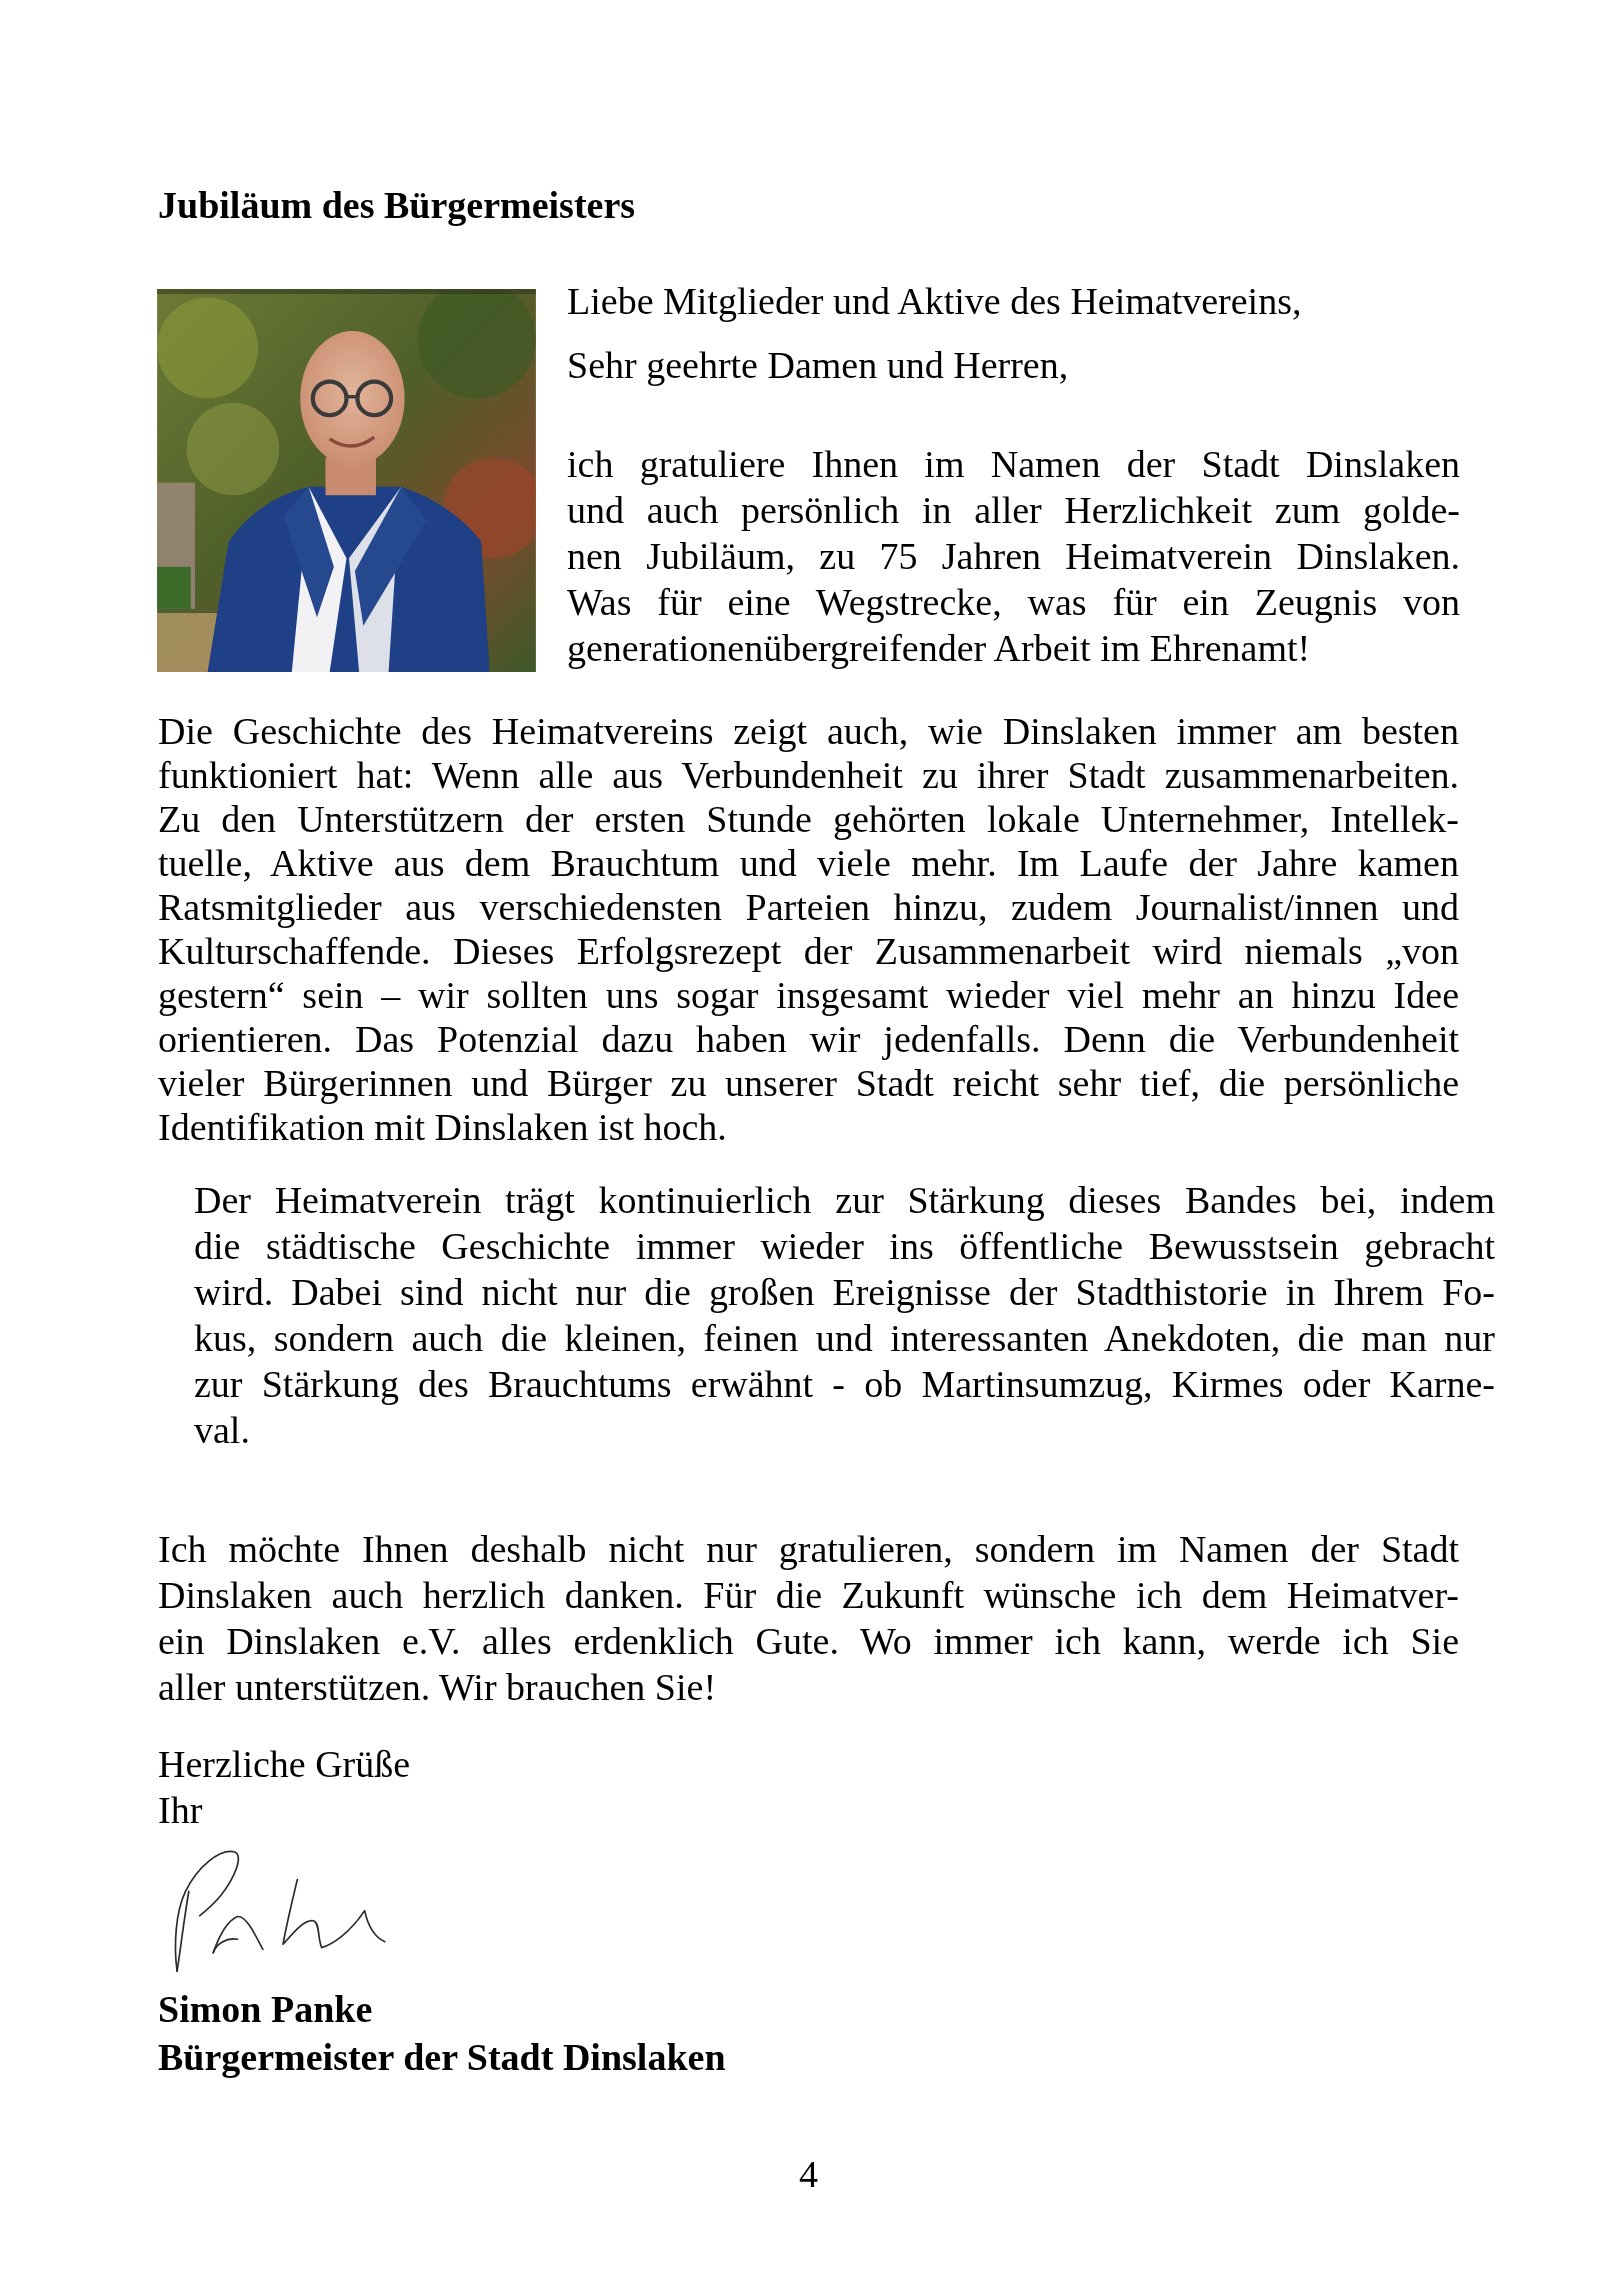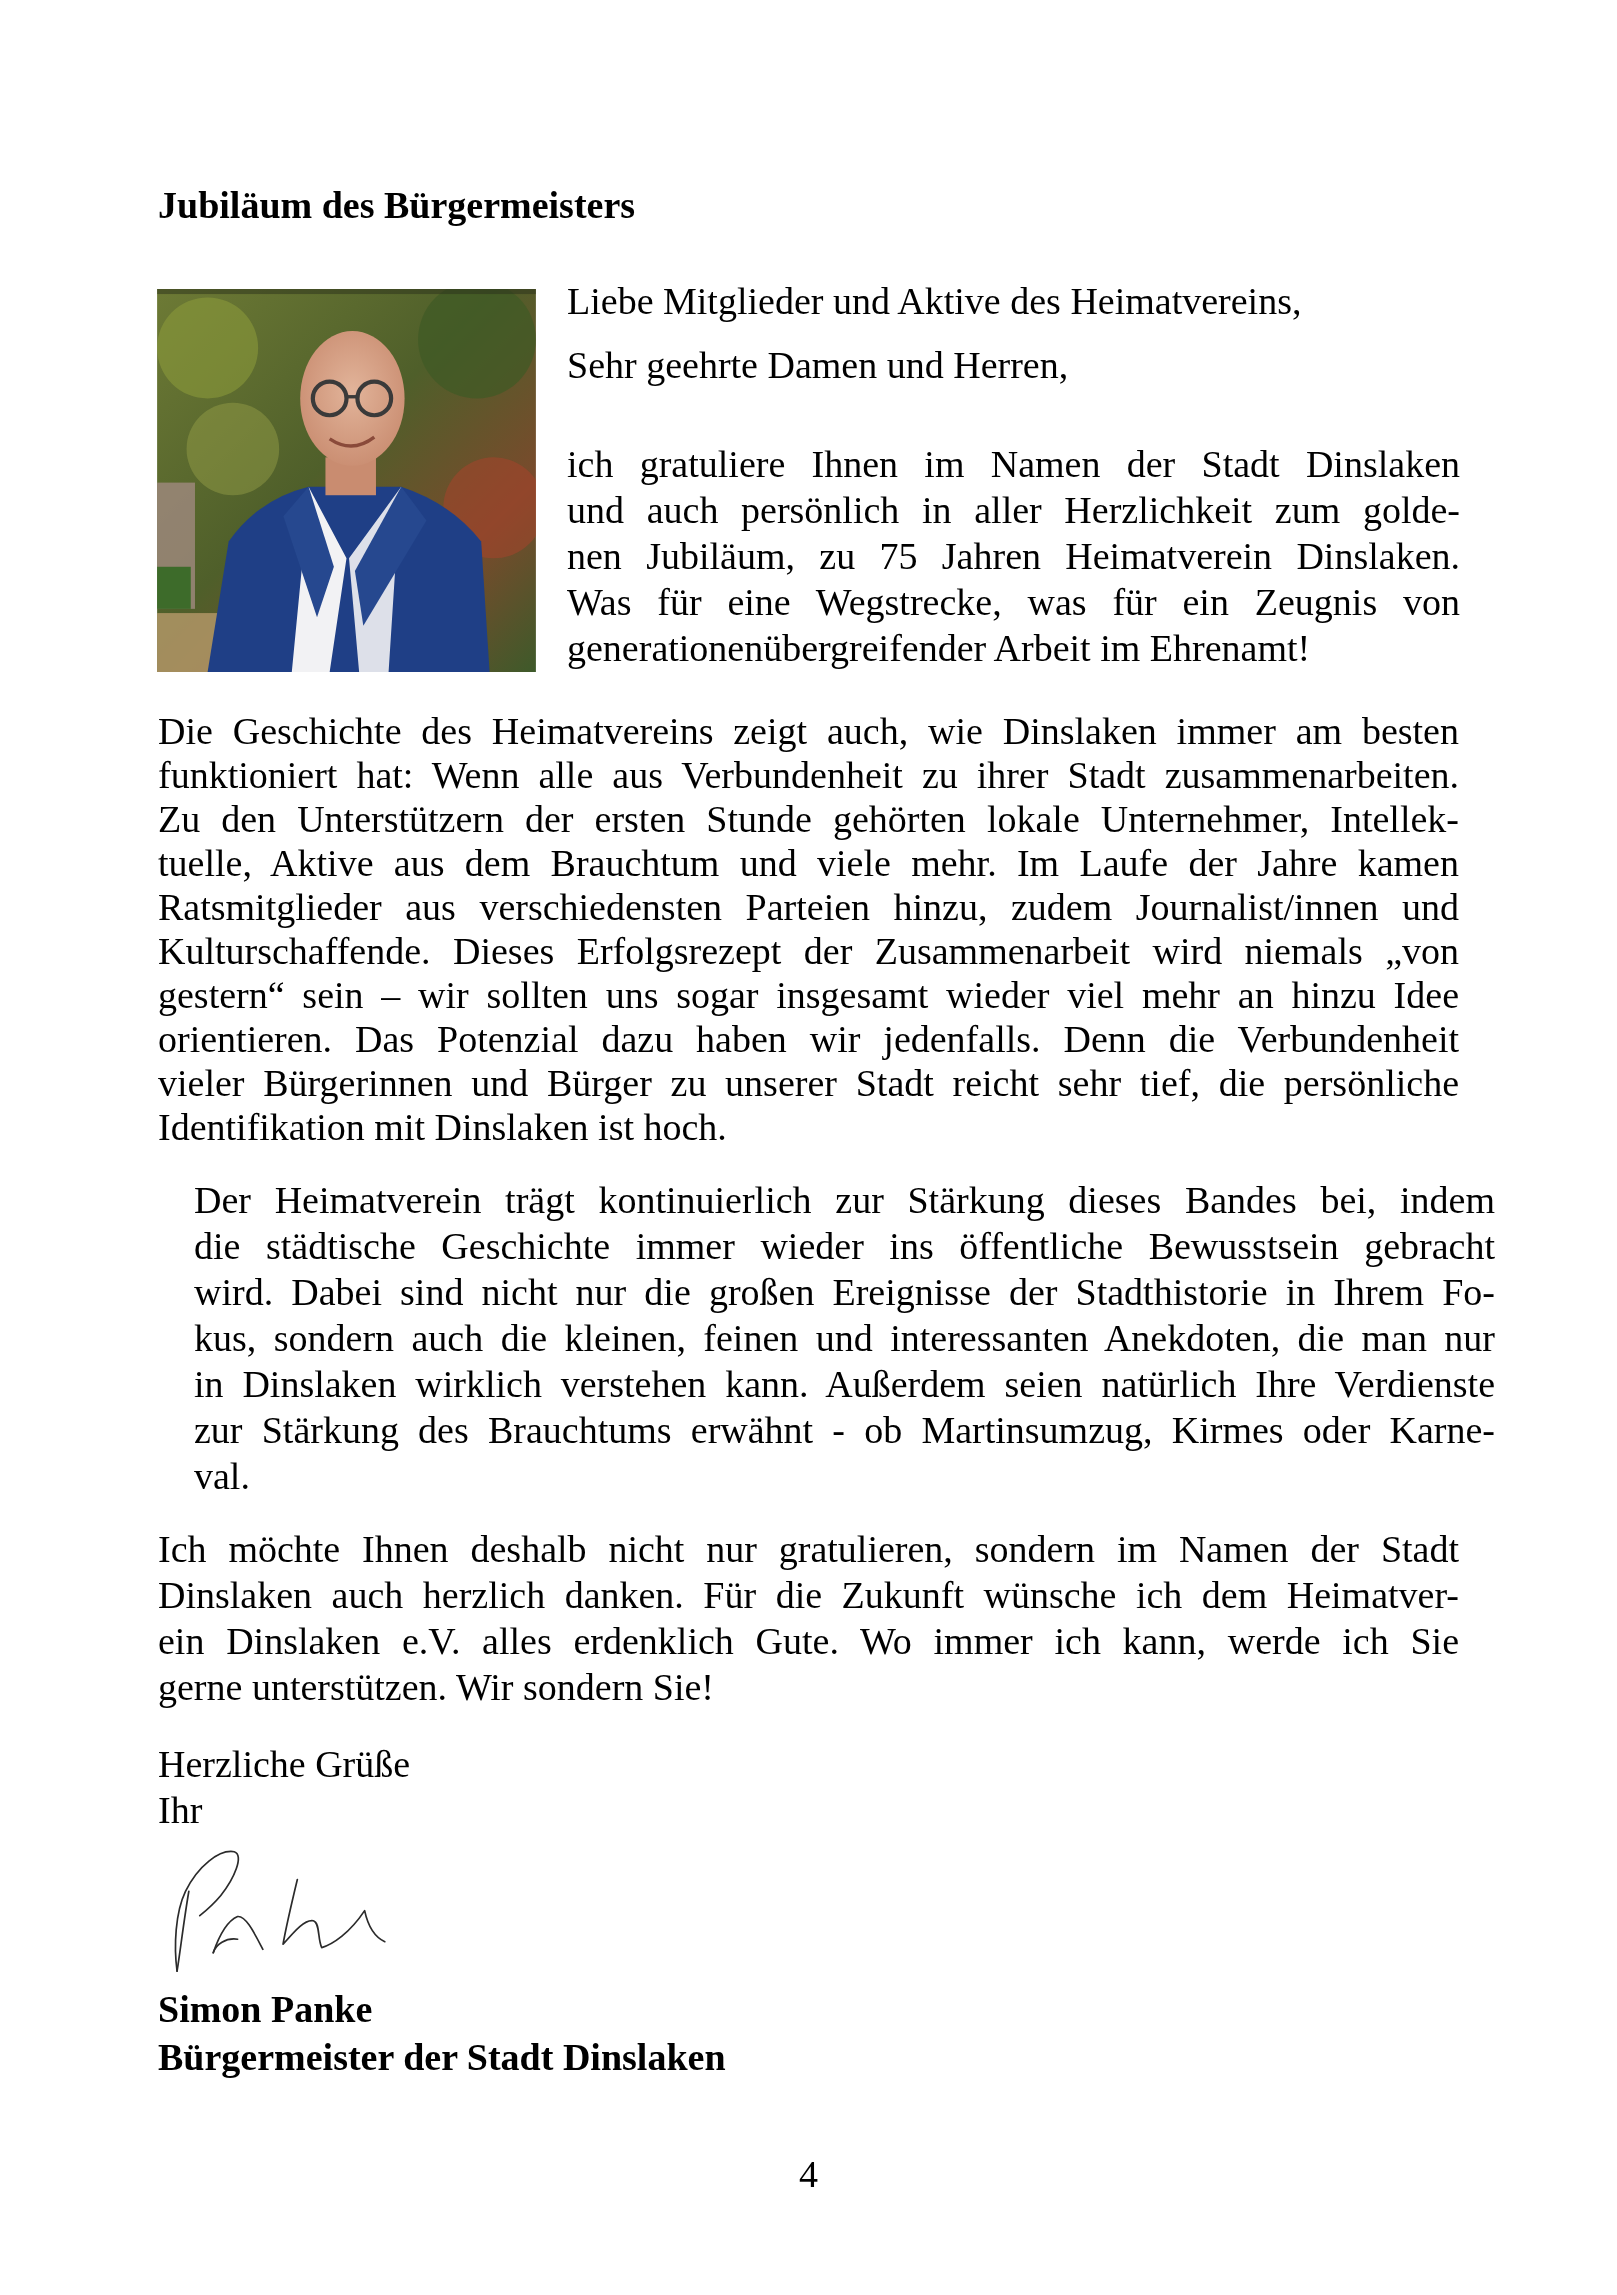--- a/index.html
+++ b/index.html
@@ -88,30 +88,29 @@
   <span class="line just" style="height:44px;line-height:44px">orientieren. Das Potenzial dazu haben wir jedenfalls. Denn die Verbundenheit</span>
   <span class="line just" style="height:44px;line-height:44px">vieler Bürgerinnen und Bürger zu unserer Stadt reicht sehr tief, die persönliche</span>
   <span class="line nojust" style="height:44px;line-height:44px">Identifikation mit Dinslaken ist hoch.</span>
 </div>
 
 <div class="abs full" style="top:1177px;margin-left:36px;">
   <span class="line just">Der Heimatverein trägt kontinuierlich zur Stärkung dieses Bandes bei, indem</span>
   <span class="line just">die städtische Geschichte immer wieder ins öffentliche Bewusstsein gebracht</span>
   <span class="line just">wird. Dabei sind nicht nur die großen Ereignisse der Stadthistorie in Ihrem Fo-</span>
   <span class="line just">kus, sondern auch die kleinen, feinen und interessanten Anekdoten, die man nur</span>
-  <span class="line just">in Dinslaken wirklich verstehen kann. Außerdem seien natürlich Ihre Verdienste</span>
   <span class="line just">zur Stärkung des Brauchtums erwähnt - ob Martinsumzug, Kirmes oder Karne-</span>
   <span class="line nojust">val.</span>
 </div>
 
 <div class="abs full" style="top:1526px;">
   <span class="line just">Ich möchte Ihnen deshalb nicht nur gratulieren, sondern im Namen der Stadt</span>
   <span class="line just">Dinslaken auch herzlich danken. Für die Zukunft wünsche ich dem Heimatver-</span>
   <span class="line just">ein Dinslaken e.V. alles erdenklich Gute. Wo immer ich kann, werde ich Sie</span>
-  <span class="line nojust">gerne unterstützen. Wir sondern Sie!</span>
+  <span class="line nojust">aller unterstützen. Wir brauchen Sie!</span>
 </div>
 
 <div class="abs full" style="top:1741px;">
   <span class="line">Herzliche Grüße</span>
   <span class="line">Ihr</span>
 </div>
 
 <div class="abs sig">
   <svg width="236" height="143" viewBox="0 0 280 170">
     <g fill="none" stroke="#2b2b2b" stroke-width="2" stroke-linecap="round" stroke-linejoin="round">

